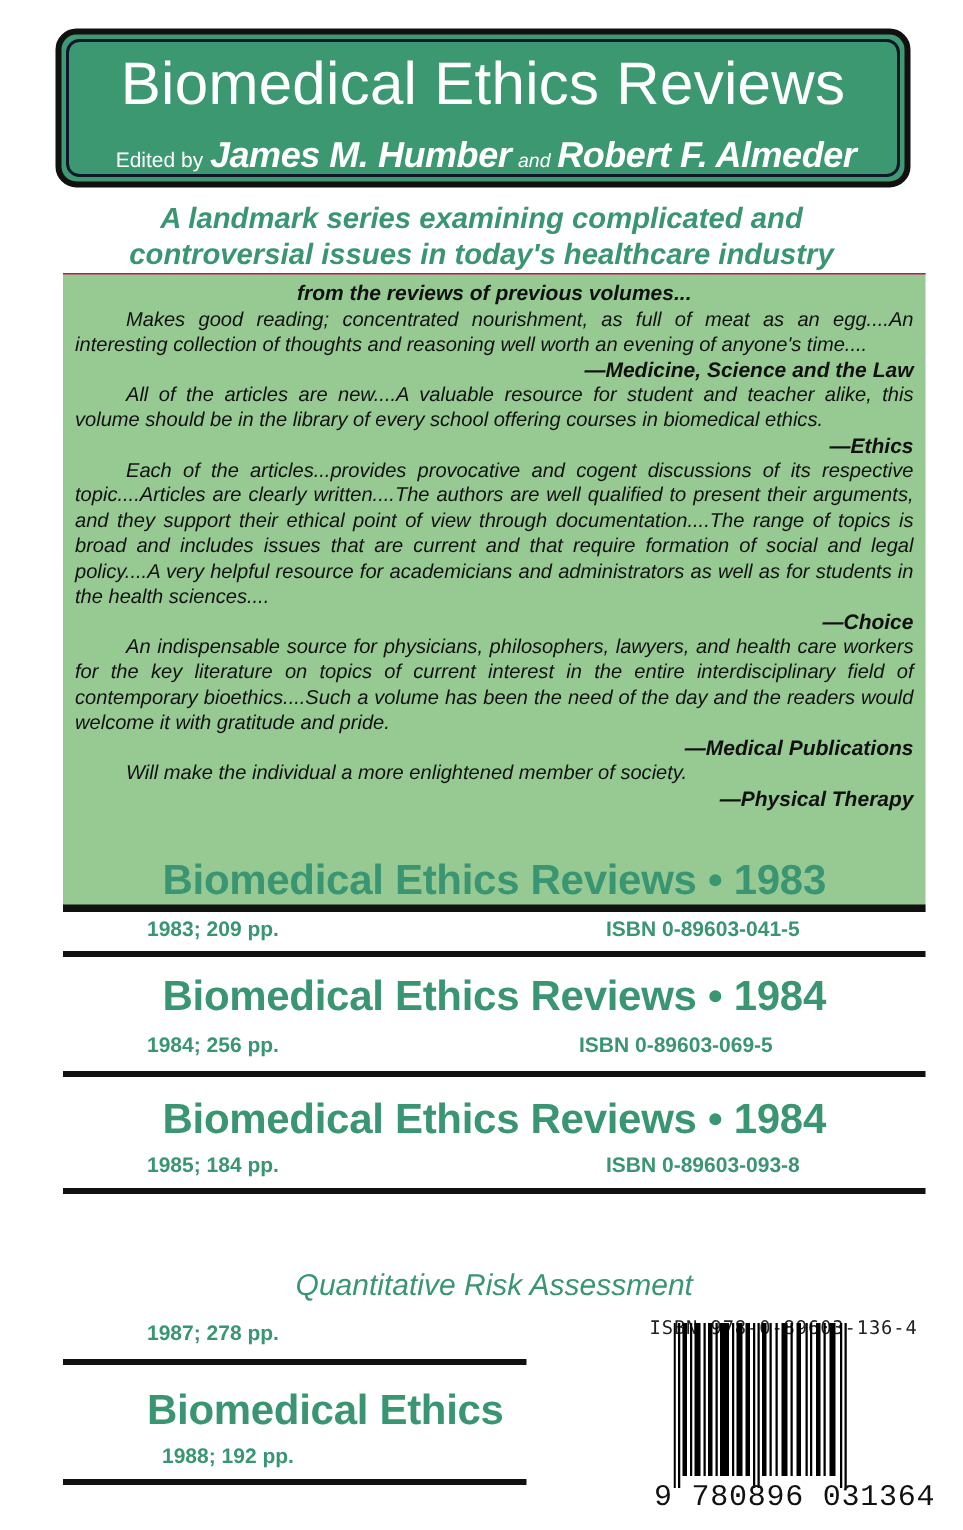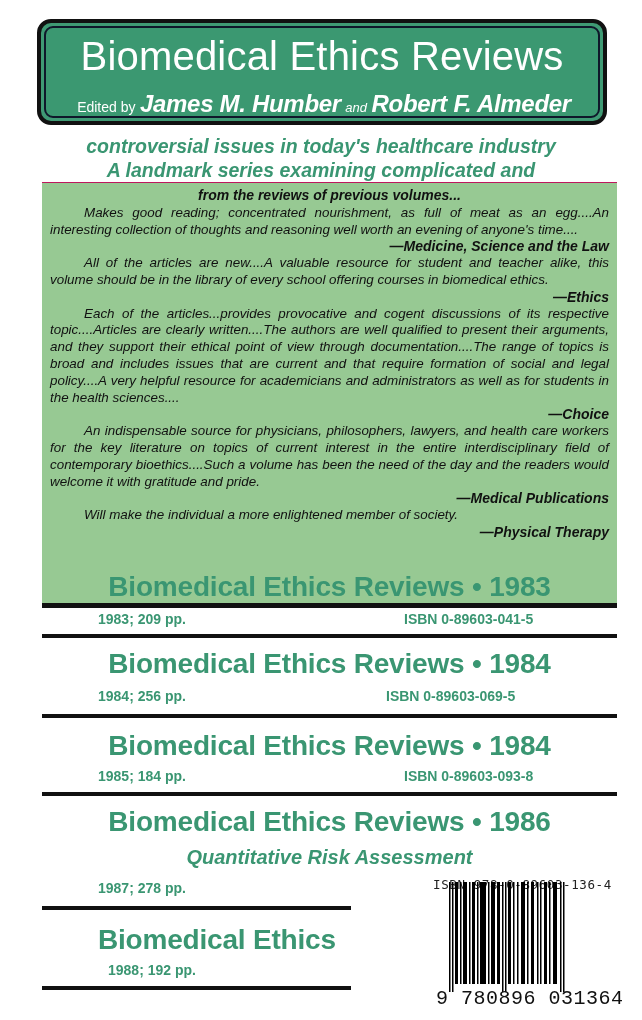--- a/index.html
+++ b/index.html
@@ -46,21 +46,21 @@
   .vol {
     position: absolute; left: 42px; width: 575px;
   }
   .vol-rule { position: absolute; left: 0; right: 0; height: 4px; background: #111; }
   .vol-title {
     position: absolute; left: 0; right: 0; text-align: center; color: #3a9672;
     font-size: 28px; font-weight: bold; letter-spacing: -0.2px; white-space: nowrap;
   }
   .vol-sub {
     position: absolute; left: 0; right: 0; text-align: center; color: #3a9672;
-    font-size: 20px; font-weight: bold; font-style: italic;
+    font-size: 20px; font-weight: normal; font-style: italic;
   }
   .vol-meta { position: absolute; color: #3a9672; font-size: 14px; font-weight: bold; }
 
   .barcode-isbn {
     position: absolute; left: 433px; top: 866px; font-family: "DejaVu Sans Mono", monospace;
     font-size: 12.5px; color: #222; letter-spacing: 0.6px; margin-top: 11px;
   }
   .barcode {
     position: absolute; left: 449px; top: 882px; width: 116px; height: 110px;
   }
@@ -77,22 +77,22 @@
     <div class="banner-editors">
       <span class="ed-small">Edited by</span>
       <span class="ed-big">James M. Humber</span>
       <span class="ed-and">and</span>
       <span class="ed-big">Robert F. Almeder</span>
     </div>
   </div>
 </div>
 
 <div class="tagline">
+  <div>A landmark series examining complicated and</div>
   <div>controversial issues in today's healthcare industry</div>
-  <div>A landmark series examining complicated and</div>
 </div>
 
 <div class="reviews">
   <div class="rev-head">from the reviews of previous volumes...</div>
   <p class="rev-p">Makes good reading; concentrated nourishment, as full of meat as an egg....An interesting collection of thoughts and reasoning well worth an evening of anyone's time....</p>
   <p class="rev-src">—Medicine, Science and the Law</p>
   <p class="rev-p">All of the articles are new....A valuable resource for student and teacher alike, this volume should be in the library of every school offering courses in biomedical ethics.</p>
   <p class="rev-src">—Ethics</p>
   <p class="rev-p">Each of the articles...provides provocative and cogent discussions of its respective topic....Articles are clearly written....The authors are well qualified to present their arguments, and they support their ethical point of view through documentation....The range of topics is broad and includes issues that are current and that require formation of social and legal policy....A very helpful resource for academicians and administrators as well as for students in the health sciences....</p>
   <p class="rev-src">—Choice</p>
@@ -117,21 +117,20 @@
 </div>
 
 <div class="vol" style="top:718px;height:75px;">
   <div class="vol-title" style="top:12px;">Biomedical Ethics Reviews • 1984</div>
   <div class="vol-meta" style="left:56px;top:50px;">1985; 184 pp.</div>
   <div class="vol-meta" style="left:362px;top:50px;">ISBN 0-89603-093-8</div>
   <div class="vol-rule" style="top:74px;"></div>
 </div>
 
 <div class="vol" style="top:796px;height:115px;">
-  <div class="vol-title" style="top:10px;">Biomedical Ethics Reviews • 1986</div>
   <div class="vol-sub" style="top:50px;">Quantitative Risk Assessment</div>
   <div class="vol-meta" style="left:56px;top:84px;">1987; 278 pp.</div>
   <div class="vol-rule" style="top:110px;right:266px;"></div>
 </div>
 
 <div class="vol" style="top:912px;height:80px;">
   <div class="vol-title" style="top:12px;left:56px;right:auto;text-align:left;">Biomedical Ethics</div>
   <div class="vol-meta" style="left:66px;top:50px;">1988; 192 pp.</div>
   <div class="vol-rule" style="top:74px;right:266px;"></div>
 </div>

